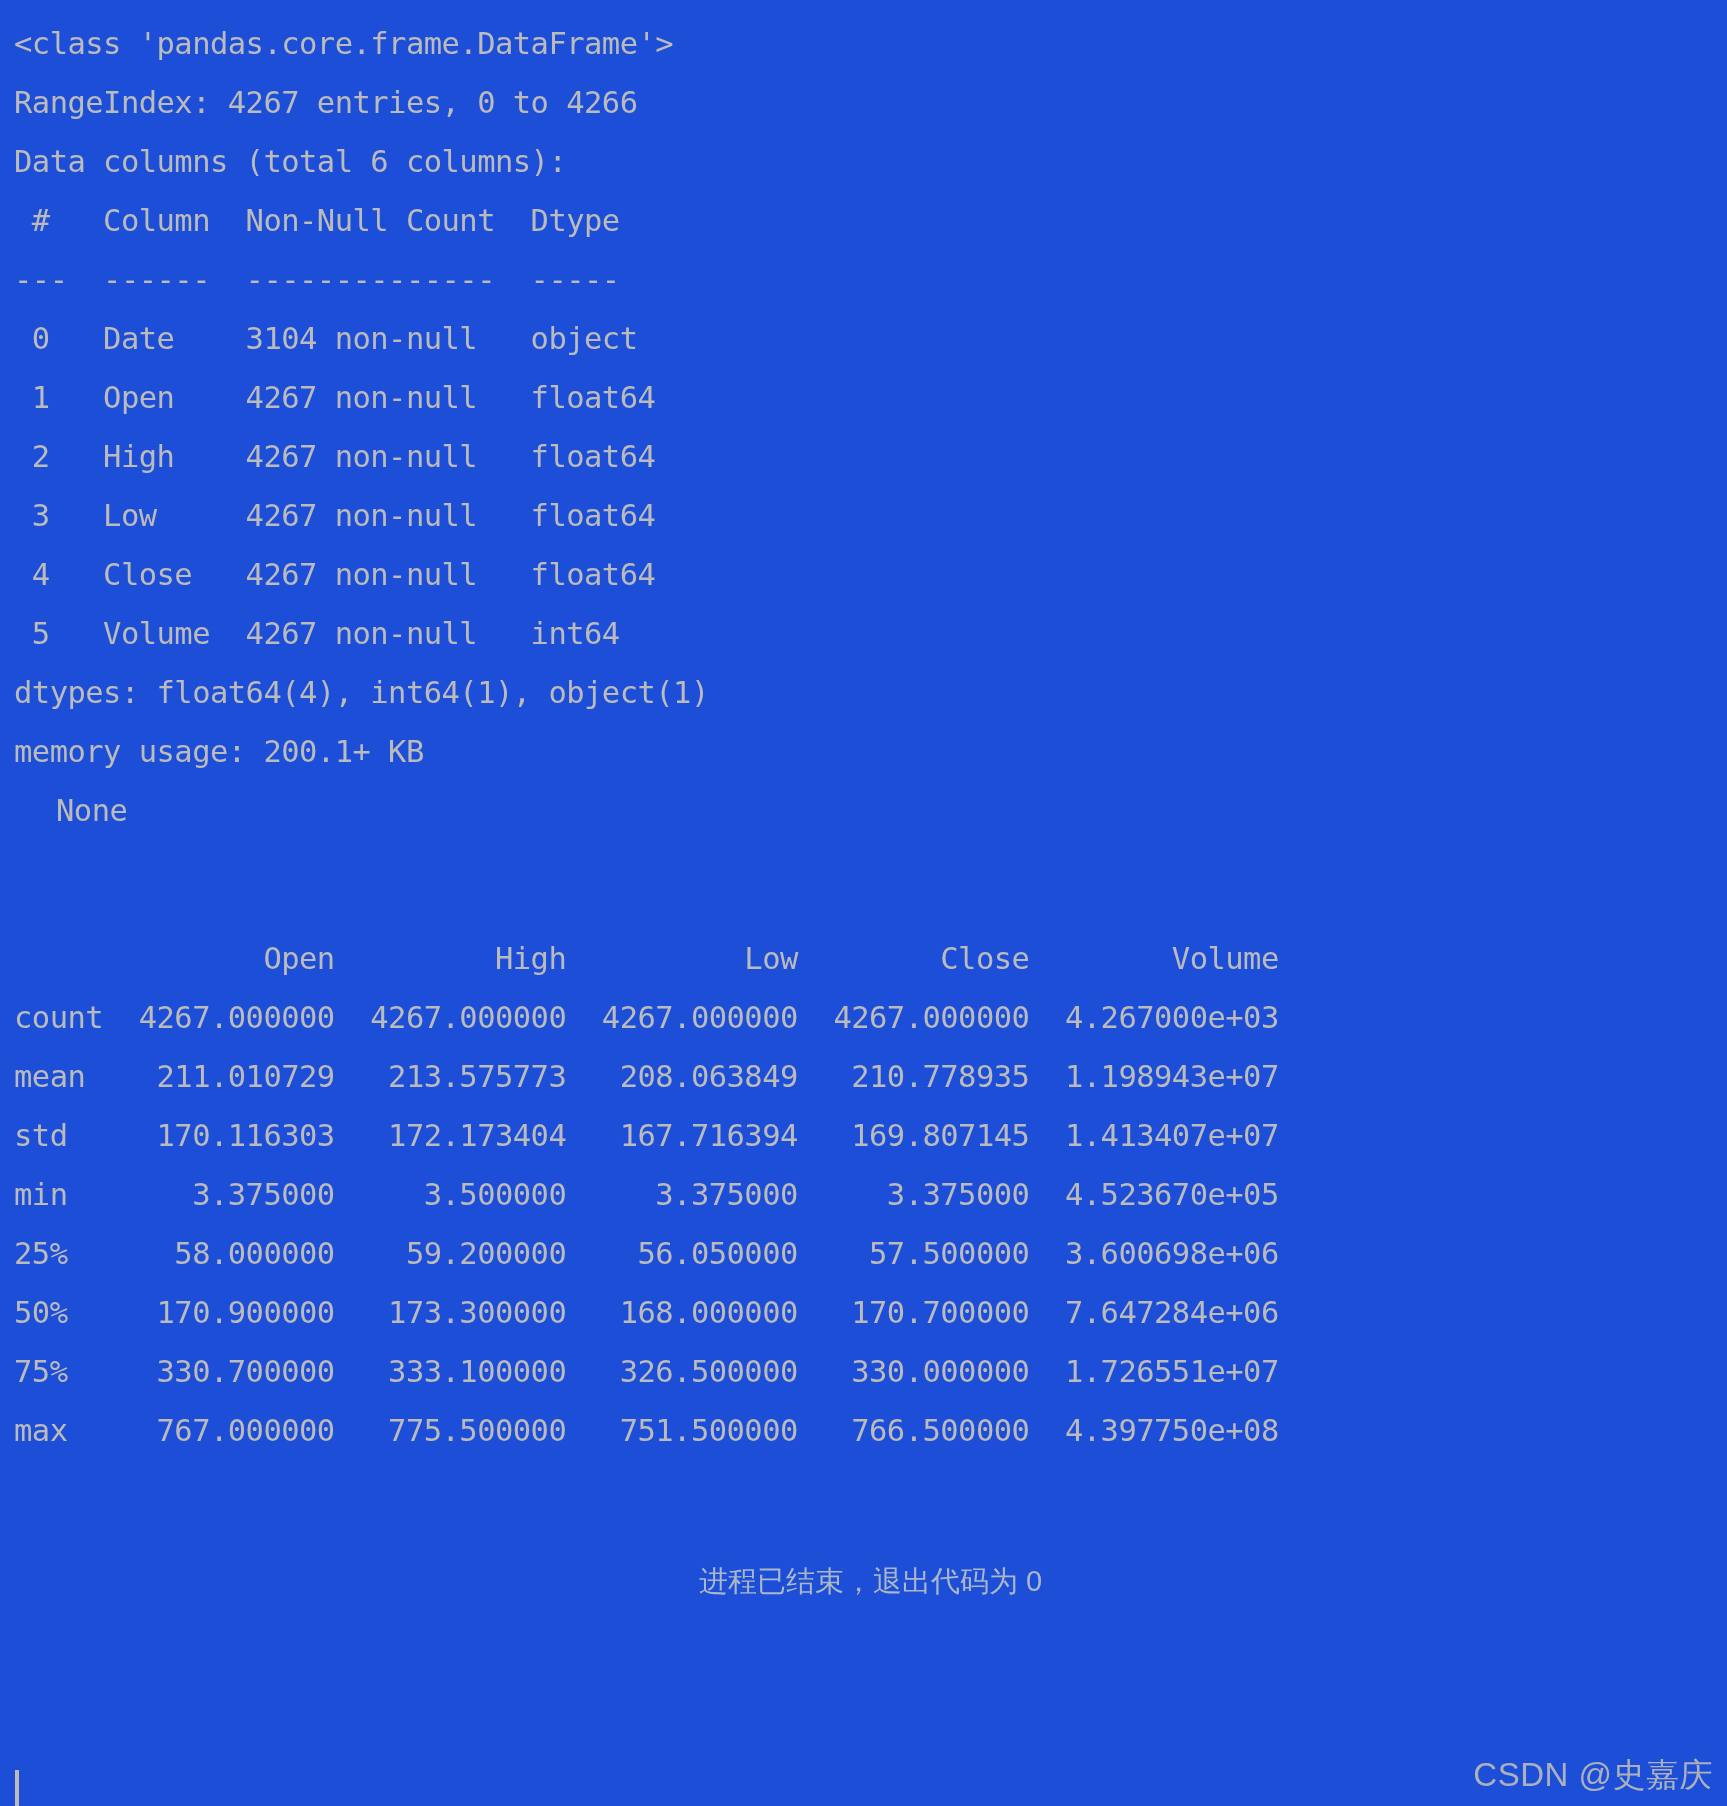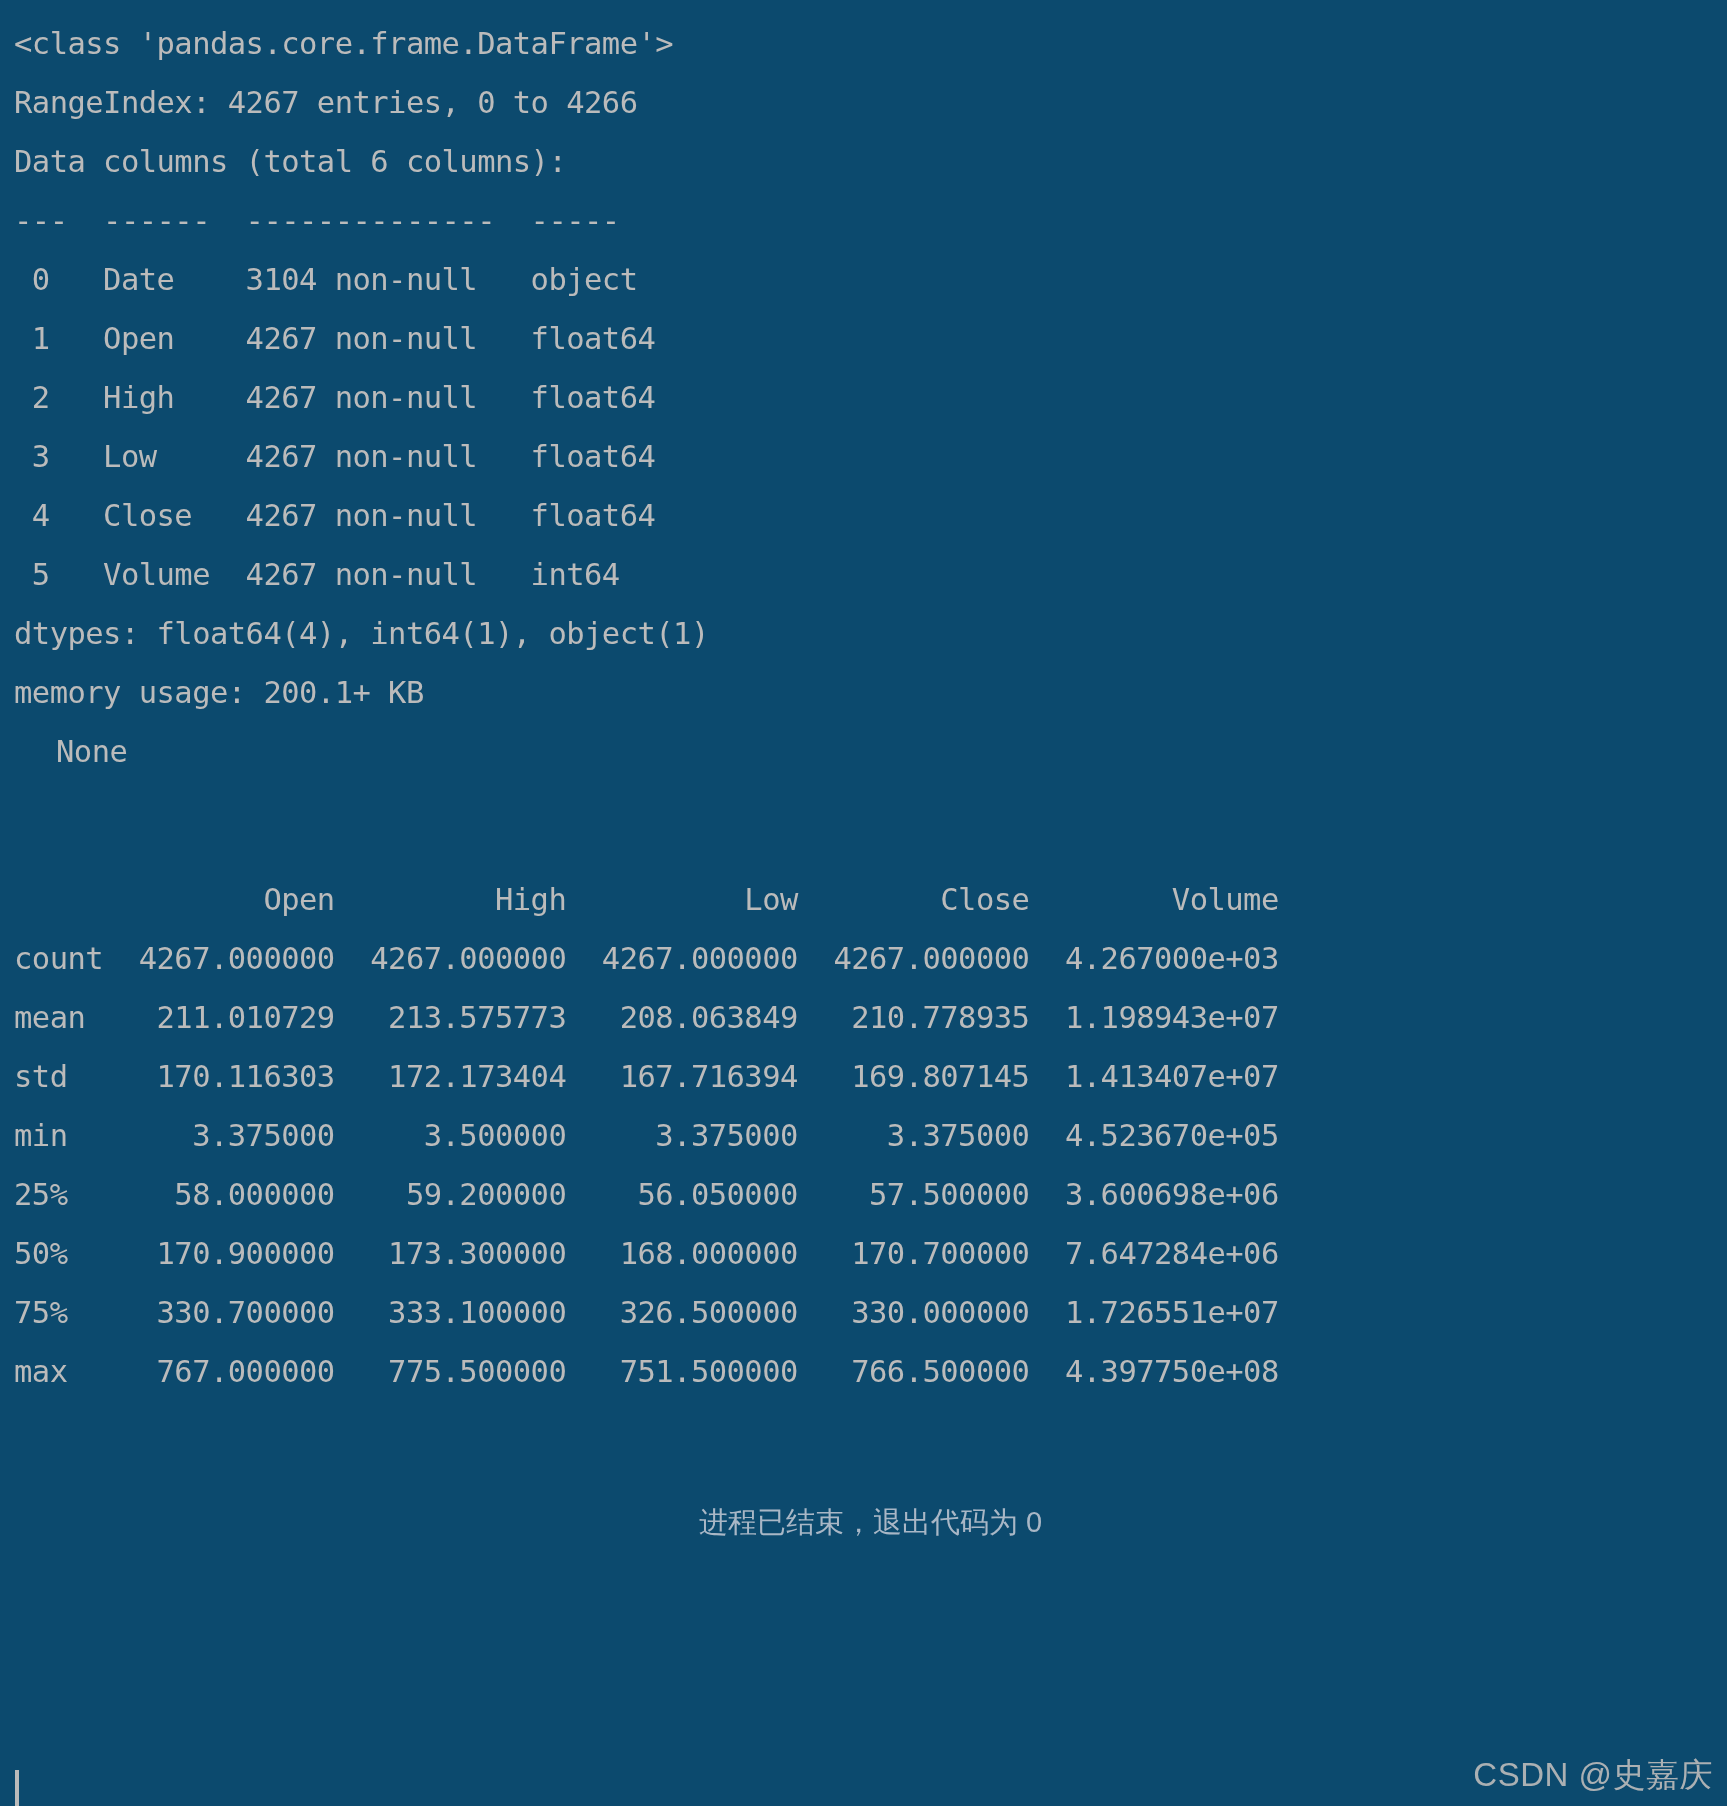--- a/index.html
+++ b/index.html
@@ -75,28 +75,29 @@
     letter-spacing: 0.5px;
     white-space: pre;
     opacity: 0.92;
   }
 
   .spacer-lg { height: 96px; }
 </style>
 </head>
 <body style="background: rgb(43, 43, 43);">
 
-<div id="console" style="background: #0c4a6e; color: rgb(187, 187, 187);">
+<div id="console" style="background: #1d4ed8; color: rgb(187, 187, 187);">
 
   <div class="line" style="color: rgb(187, 187, 187);">&lt;class 'pandas.core.frame.DataFrame'&gt;</div>
 
   <div class="line" style="color: rgb(187, 187, 187);">RangeIndex: 4267 entries, 0 to 4266</div>
 
   <div class="line" style="color: rgb(187, 187, 187);">Data columns (total 6 columns):</div>
 
+  <div class="line" style="color: rgb(187, 187, 187);"> #   Column  Non-Null Count  Dtype </div>
 
   <div class="line" style="color: rgb(187, 187, 187);">---  ------  --------------  -----</div>
 
   <div class="line" style="color: rgb(187, 187, 187);"> 0   Date    3104 non-null   object </div>
 
   <div class="line" style="color: rgb(187, 187, 187);"> 1   Open    4267 non-null   float64</div>
 
   <div class="line" style="color: rgb(187, 187, 187);"> 2   High    4267 non-null   float64</div>
 
   <div class="line" style="color: rgb(187, 187, 187);"> 3   Low     4267 non-null   float64</div>

